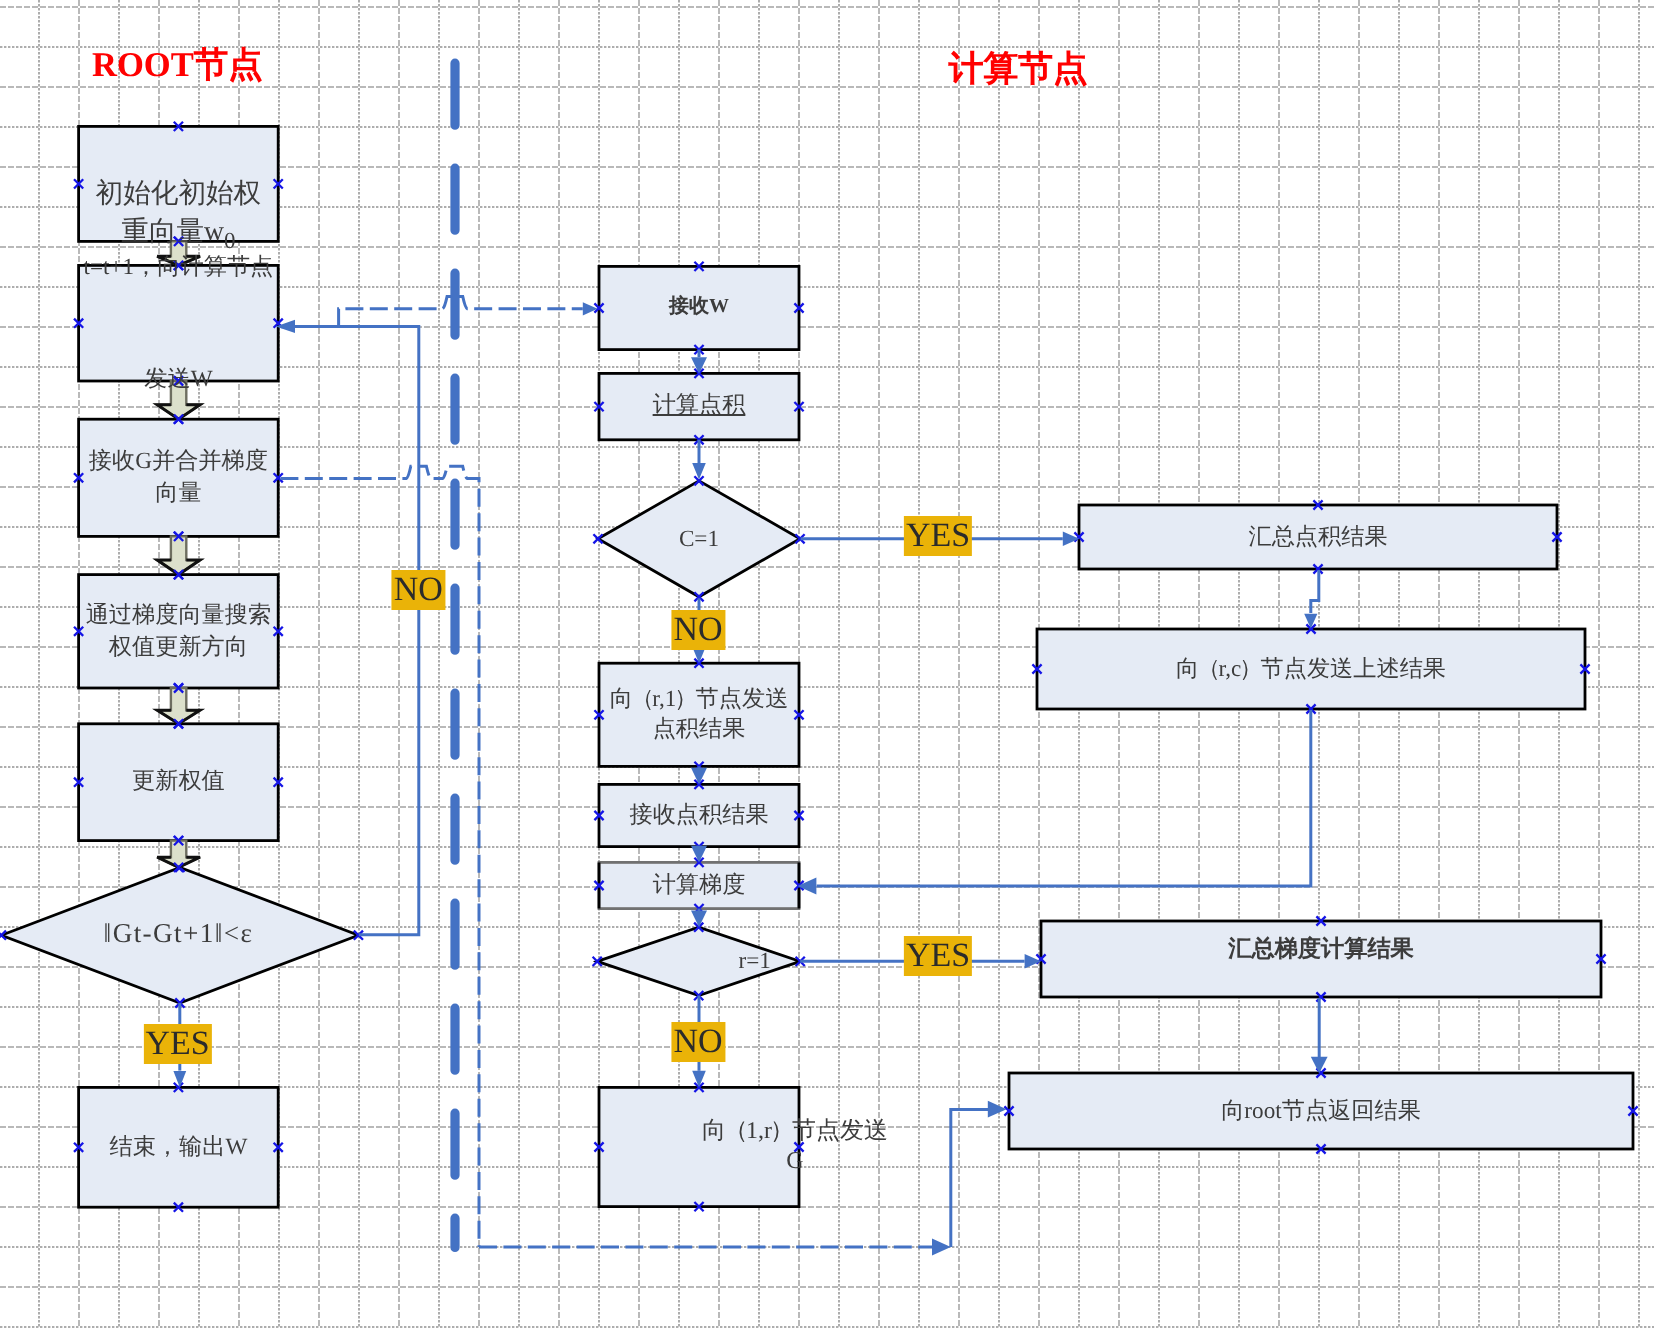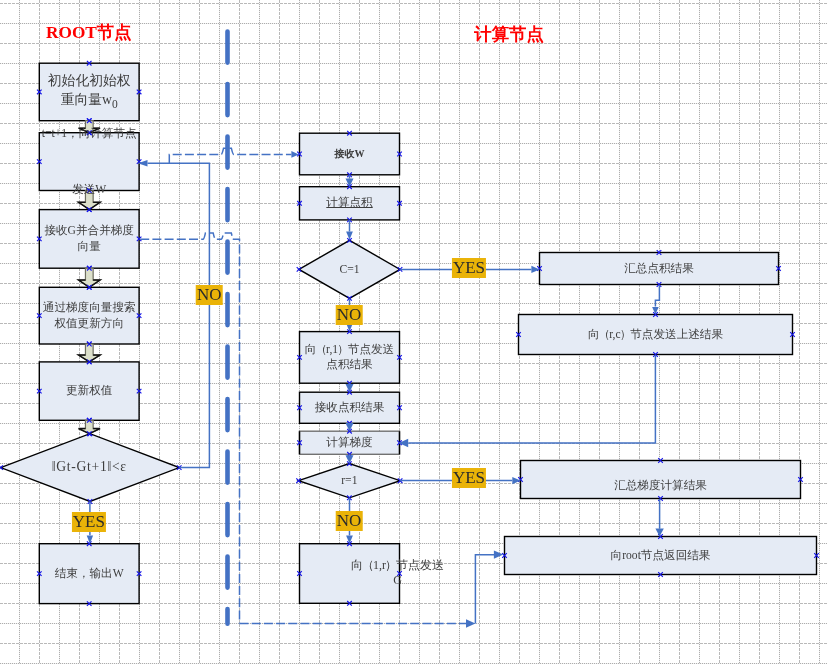--- a/index.html
+++ b/index.html
@@ -512,21 +512,21 @@
         <path d="M 503.3 554.6 L 493.90000000000003 550.4 L 493.90000000000003 558.8000000000001 Z" fill="#4472C4" stroke="none"></path>
       </g>
       <g>
         <path d="M 140.20 239.30 L 203.10 239.30 Q 204.10 239.00 205.40 233.10 L 213.20 233.10 Q 214.50 239.00 215.50 239.30 L 221.25 239.30 Q 222.25 239.00 223.55 233.10 L 231.35 233.10 Q 232.65 239.00 233.65 239.30 L 239.50 239.30 L 239.5 623.5" fill="none" stroke="#4472C4" stroke-width="1.5" stroke-linecap="butt" stroke-linejoin="miter" stroke-dasharray="9 3.2"></path>
       </g>
       <g>
         <path d="M 227.5 31.6 L 227.5 623.7" fill="none" stroke="#4472C4" stroke-width="4.6" stroke-linecap="round" stroke-linejoin="miter" stroke-dasharray="31 21.5"></path>
       </g>
     </svg>
   <div id="texts">
-      <div class="nodetext" style="left: 39.3px; top: 63.2px; width: 99.8px; height: 57.5px; font-size: 13.8px; line-height: 19px; padding-top: 0;">
+      <div class="nodetext" style="left: 39.3px; top: 63.2px; width: 99.8px; height: 57.5px; font-size: 13.8px; line-height: 19px; padding-top: 17px;">
         <div><span>初始化初始权</span></div>
         <div><span>重向量w</span><sub>0</sub></div>
       </div>
       <div class="nodetext" style="left: 39.3px; top: 132.7px; width: 99.8px; height: 57.8px; font-size: 11.6px; line-height: 15.6px; gap: 40px;">
         <div><span>t=t+1，向计算节点</span></div>
         <div><span>发送W</span></div>
       </div>
       <div class="nodetext" style="left: 39.3px; top: 209.6px; width: 99.8px; height: 58.6px; font-size: 11.6px; line-height: 15.6px; align-items: center;">
         <div><span>接收G并合并梯度</span></div>
         <div><span>向量</span></div>
@@ -556,34 +556,34 @@
       <div class="nodetext" style="left: 299.5px; top: 331.6px; width: 100px; height: 51.6px; font-size: 11.6px; line-height: 15.6px;">
         <div><span>向<span class="fw">（</span>r,1<span class="fw">）</span>节点发送</span></div>
         <div><span>点积结果</span></div>
       </div>
       <div class="nodetext" style="left: 299.5px; top: 392.2px; width: 100px; height: 31.1px; font-size: 11.6px; line-height: 15.6px;">
         <div><span>接收点积结果</span></div>
       </div>
       <div class="nodetext" style="left: 299.5px; top: 431.2px; width: 100px; height: 23.1px; font-size: 11.6px; line-height: 15.6px;">
         <div><span>计算梯度</span></div>
       </div>
-      <div class="nodetext" style="left: 298.6px; top: 463.6px; width: 101.5px; height: 34.2px; font-size: 11.6px; line-height: 15.6px;">
+      <div class="nodetext" style="left: 298.6px; top: 463.6px; width: 101.5px; height: 34.2px; font-size: 11.6px; line-height: 15.6px; padding-left: 28px;">
         <div><span>r=1</span></div>
       </div>
       <div class="nodetext" style="left: 299.5px; top: 543.7px; width: 100px; height: 59.6px; font-size: 12px; line-height: 15.6px; margin-left: 48px;">
         <div><span>向<span class="fw">（</span>1,r<span class="fw">）</span>节点发送</span></div>
         <div><span>G</span></div>
       </div>
       <div class="nodetext" style="left: 539.5px; top: 252.5px; width: 239px; height: 32px; font-size: 11.6px; line-height: 15.6px;">
         <div><span>汇总点积结果</span></div>
       </div>
       <div class="nodetext" style="left: 518.5px; top: 314.5px; width: 274px; height: 40px; font-size: 11.6px; line-height: 15.6px;">
         <div><span>向<span class="fw">（</span>r,c<span class="fw">）</span>节点发送上述结果</span></div>
       </div>
-      <div class="nodetext" style="left: 520.5px; top: 473px; width: 280px; height: 26px; font-size: 11.6px; line-height: 15.6px;">
+      <div class="nodetext" style="left: 520.5px; top: 462px; width: 280px; height: 26px; font-size: 11.6px; line-height: 15.6px; font-weight: bold;">
         <div><span>汇总梯度计算结果</span></div>
       </div>
       <div class="nodetext" style="left: 504.5px; top: 536.5px; width: 312px; height: 38px; font-size: 11.6px; line-height: 15.6px;">
         <div><span>向root节点返回结果</span></div>
       </div>
       <div class="title" style="left: 88.7px; top: 31.5px; font-size: 17.3px; color: rgb(255, 0, 0);">ROOT节点</div>
       <div class="title" style="left: 509.1px; top: 33.6px; font-size: 17.4px; color: rgb(255, 0, 0);">计算节点</div>
       <div class="edgelabel" style="left: 209.2px; top: 295.3px;">NO</div>
       <div class="edgelabel" style="left: 88.8px; top: 522px;">YES</div>
       <div class="edgelabel" style="left: 349px; top: 314.8px;">NO</div>

